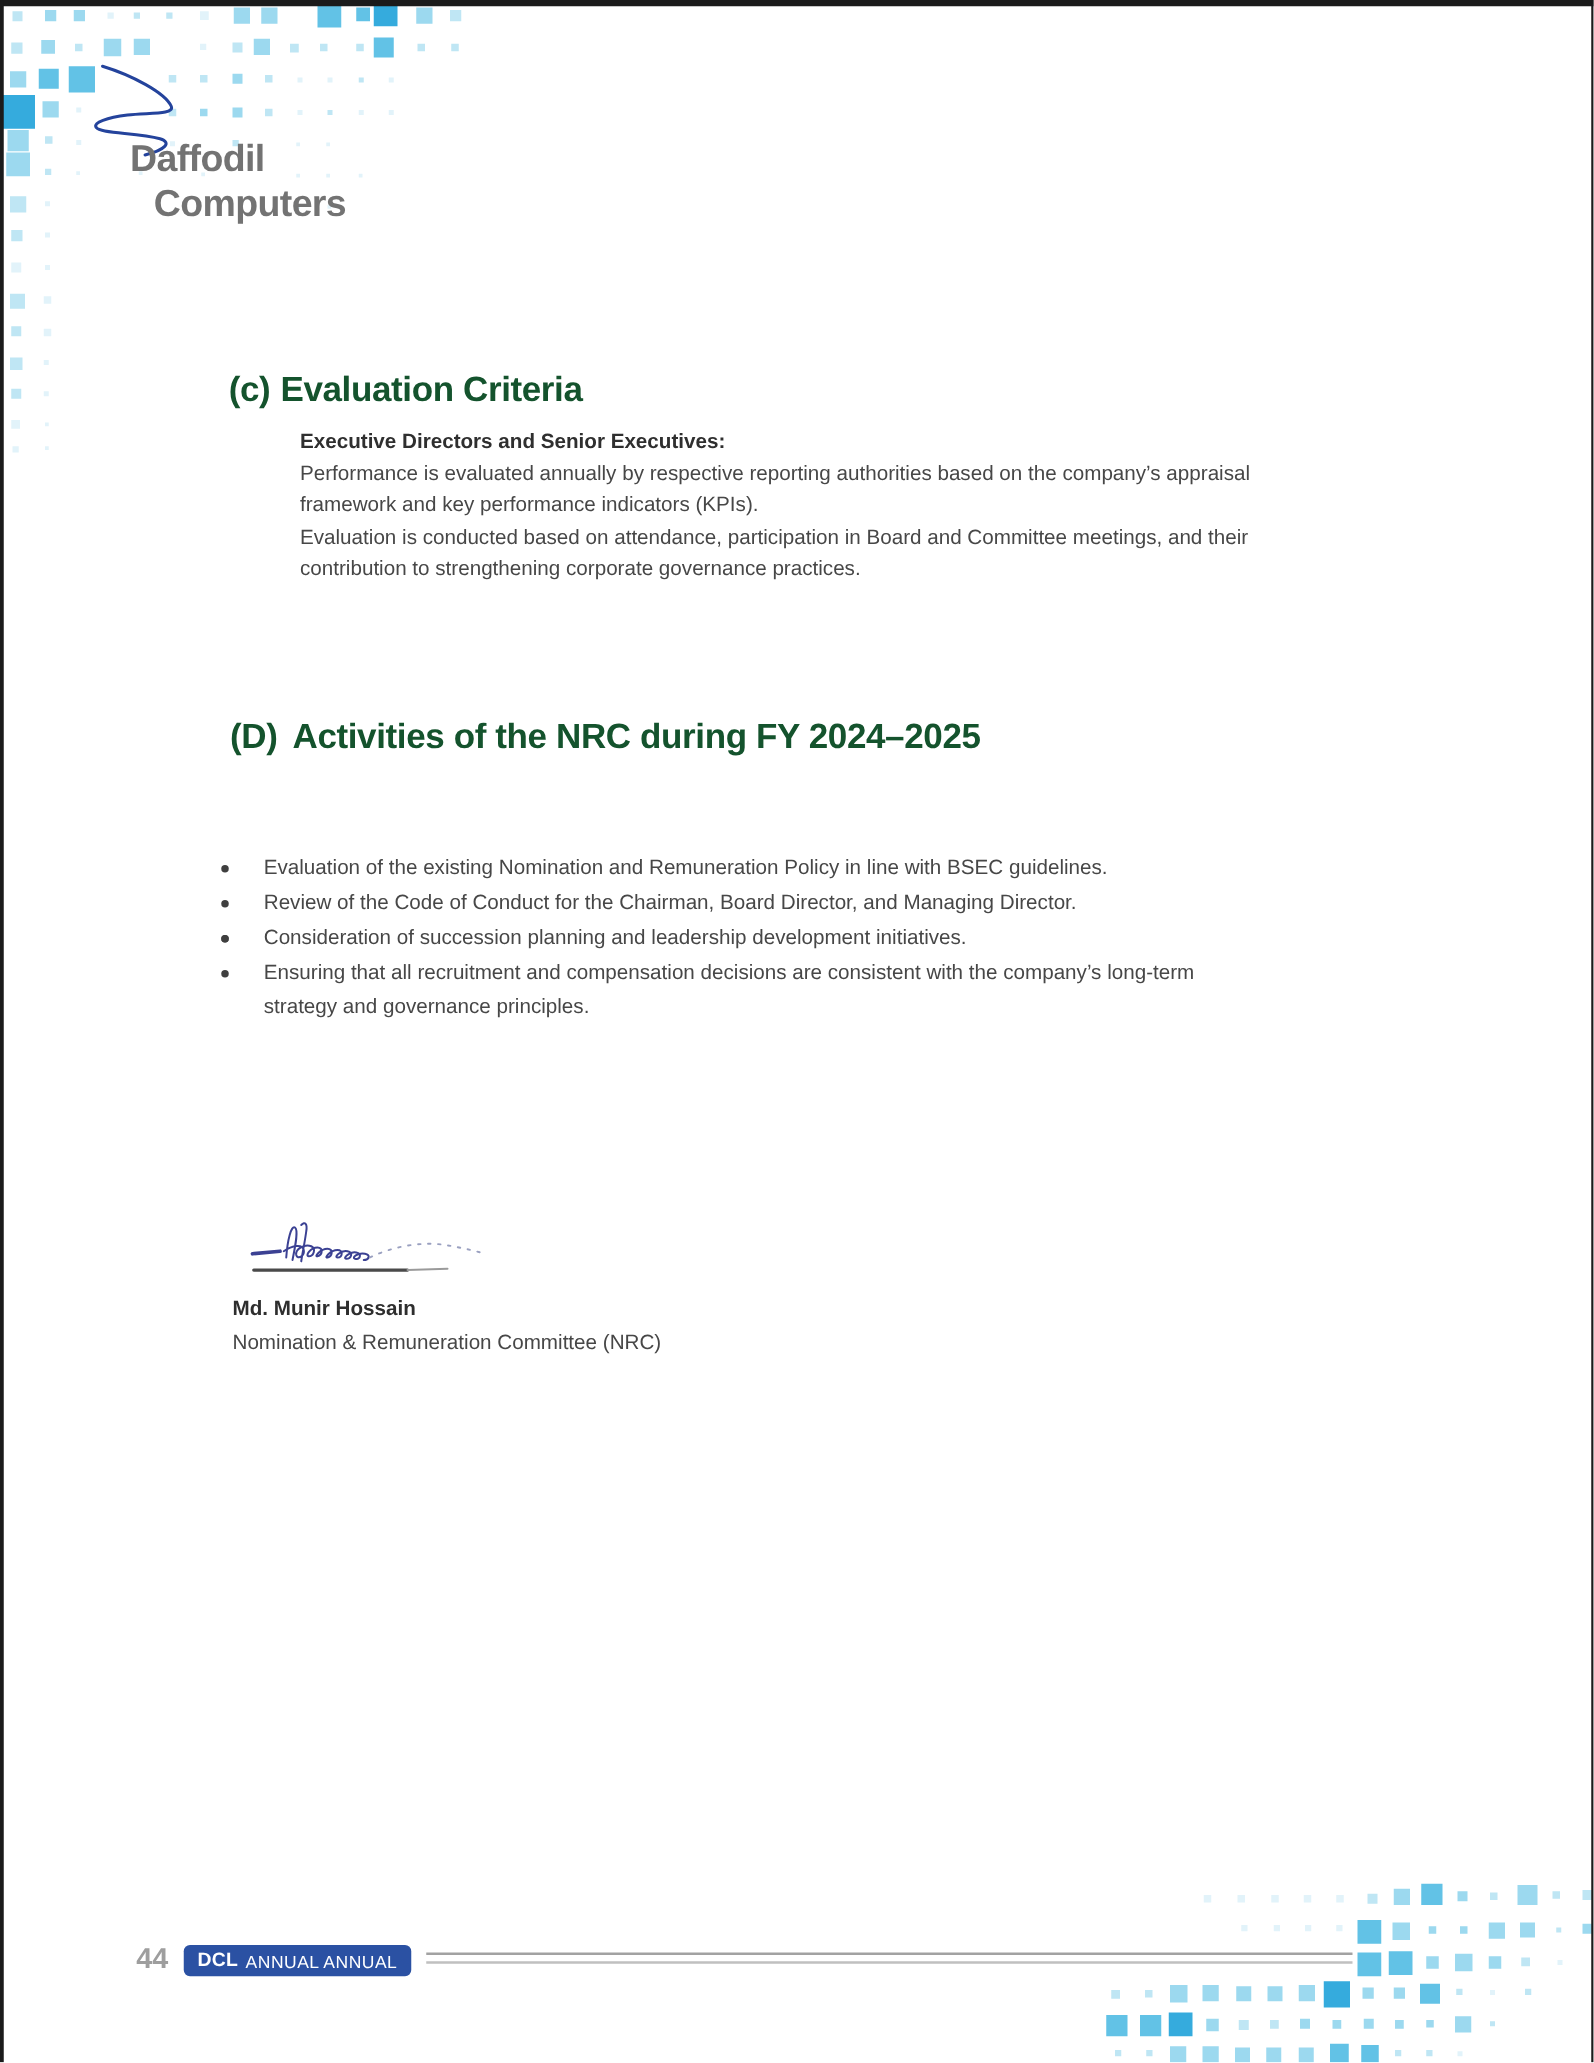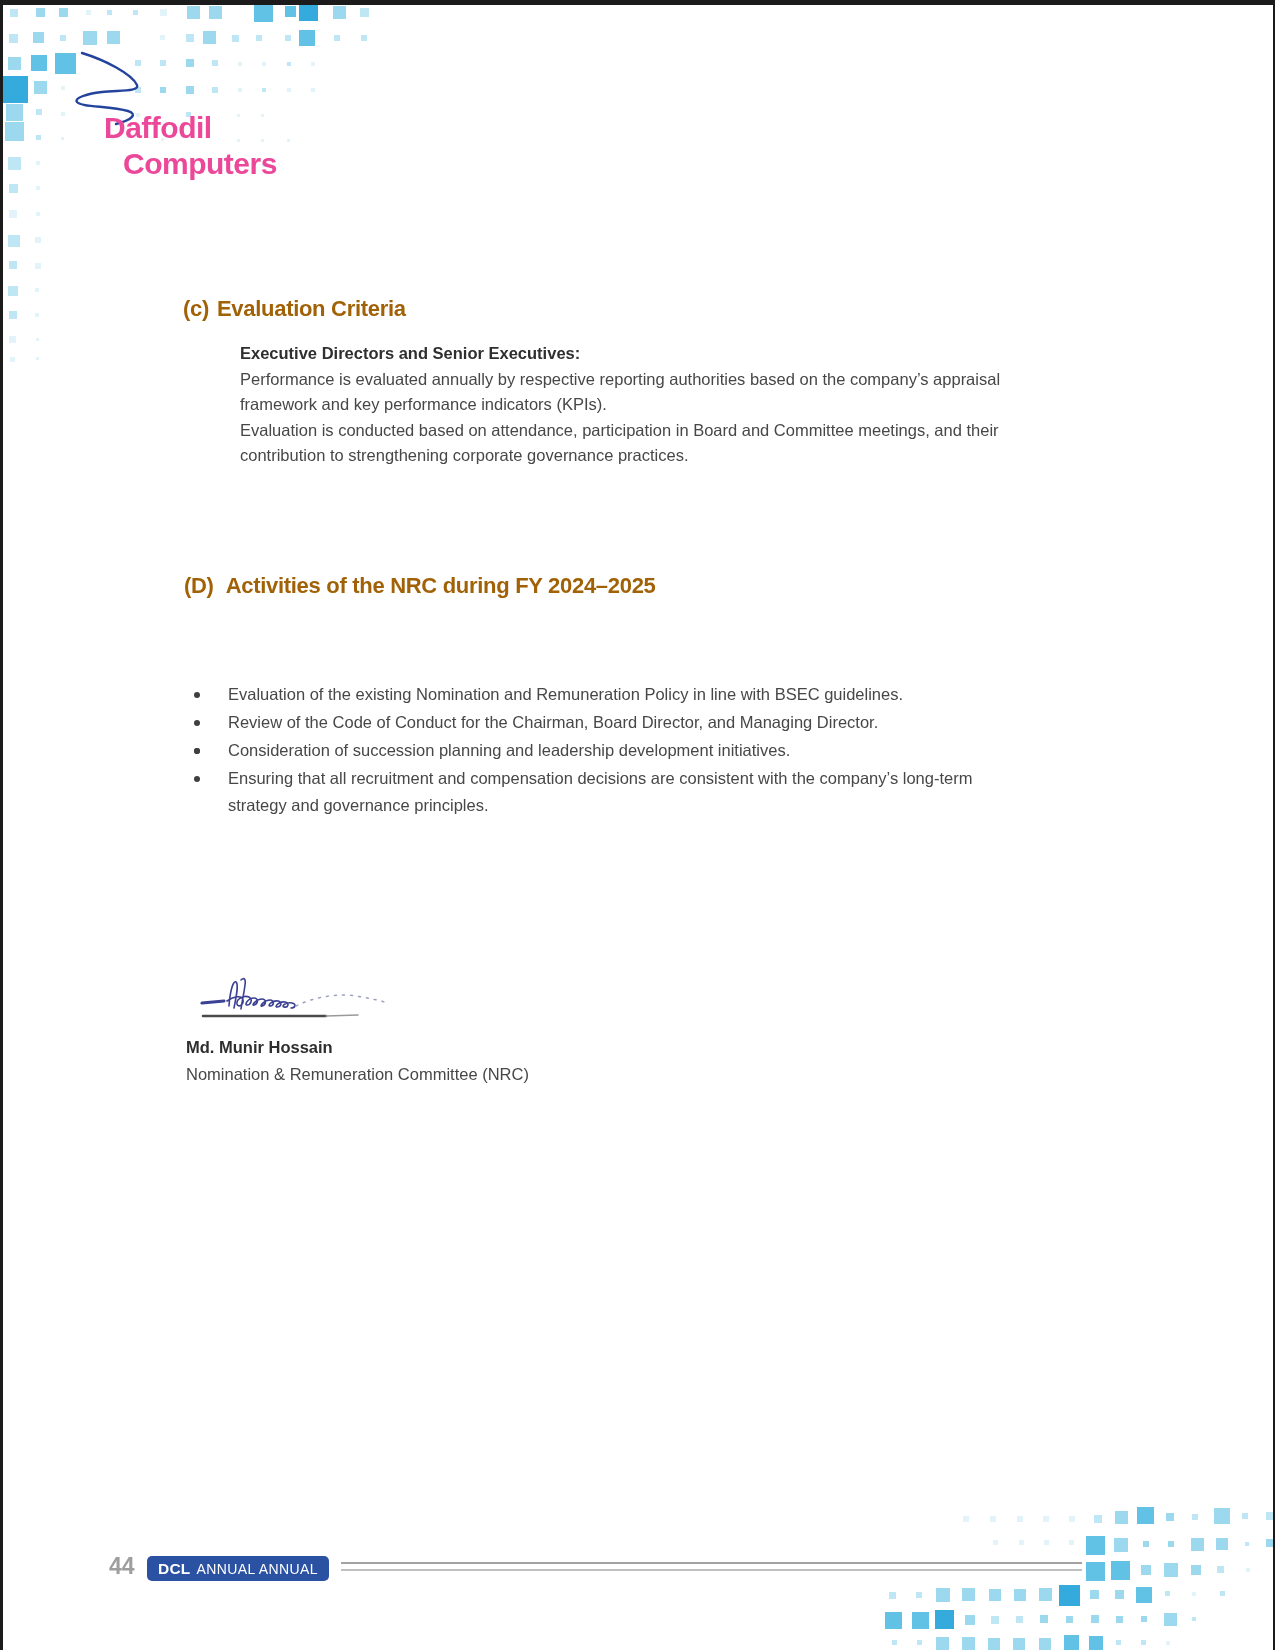--- a/index.html
+++ b/index.html
@@ -16,28 +16,28 @@
   .edge-right{position:absolute;top:0;right:0;bottom:0;width:2px;background:#1b1b1b;z-index:30;}
 
   
   .decor{position:absolute;inset:0;z-index:1;pointer-events:none;}
   .decor .sq{position:absolute;}
 
   
   .logo-squiggle{position:absolute;left:70px;top:48px;z-index:5;}
   .logo-text{
     position:absolute;left:104px;top:110px;z-index:5;
-    color:#ec4899;font-weight:bold;font-size:30px;line-height:36px;letter-spacing:-0.5px;
+    color:#737373;font-weight:bold;font-size:30px;line-height:36px;letter-spacing:-0.5px;
   }
   .logo-text .l2{margin-left:19px;}
 
   
   .content{position:absolute;inset:0;z-index:10;color:#464646;}
   .sec-heading{
-    position:absolute;color:#a16207;font-weight:bold;font-size:22px;letter-spacing:-0.3px;white-space:nowrap;
+    position:absolute;color:#14532d;font-weight:bold;font-size:28px;letter-spacing:-0.3px;white-space:nowrap;
   }
   .sec-heading .lbl{margin-right:8px;}
   .sec-heading.d .lbl{margin-right:12px;}
   .body-block{position:absolute;font-size:16.5px;line-height:25.5px;color:#474747;}
   .body-block .bold-title{font-weight:bold;color:#2f2f2f;}
   .bullets{position:absolute;margin:0;padding:0;list-style:none;font-size:16.5px;line-height:27px;color:#474747;}
   .bullets li{position:relative;padding-left:37px;margin:0 0 1px 0;}
   .bullets li .dot{
     position:absolute;left:3px;top:11px;width:6px;height:6px;border-radius:50%;background:#3f3f3f;
   }
@@ -244,21 +244,21 @@
       <div class="bold-title">Executive Directors and Senior Executives:</div>
       <div>Performance is evaluated annually by respective reporting authorities based on the company’s appraisal framework and key performance indicators (KPIs).</div>
       <div>Evaluation is conducted based on attendance, participation in Board and Committee meetings, and their contribution to strengthening corporate governance practices.</div>
     </div>
 
     <div class="sec-heading d" style="left:184px;top:573px;">
       <span class="lbl">(D)</span><span>Activities of the NRC during FY 2024–2025</span>
     </div>
 
 
-    <ul class="bullets" style="left:191px;top:681px;width:830px;">
+    <ul class="bullets" style="left:174px;top:681px;width:830px;">
       <li><span class="dot"></span><span>Evaluation of the existing Nomination and Remuneration Policy in line with BSEC guidelines.</span></li>
       <li><span class="dot"></span><span>Review of the Code of Conduct for the Chairman, Board Director, and Managing Director.</span></li>
       <li><span class="dot"></span></li>
       <li><span class="dot"></span><span>Consideration of succession planning and leadership development initiatives.</span></li>
       <li><span class="dot"></span><span>Ensuring that all recruitment and compensation decisions are consistent with the company’s long-term strategy and governance principles.</span></li>
     </ul>
 
 
     <svg class="signature" style="left:196px;top:970px;" width="215" height="55" viewBox="0 0 215 55">
       <path d="M6 33 L28 31" stroke="#3b4193" stroke-width="3" fill="none" stroke-linecap="round"></path>

